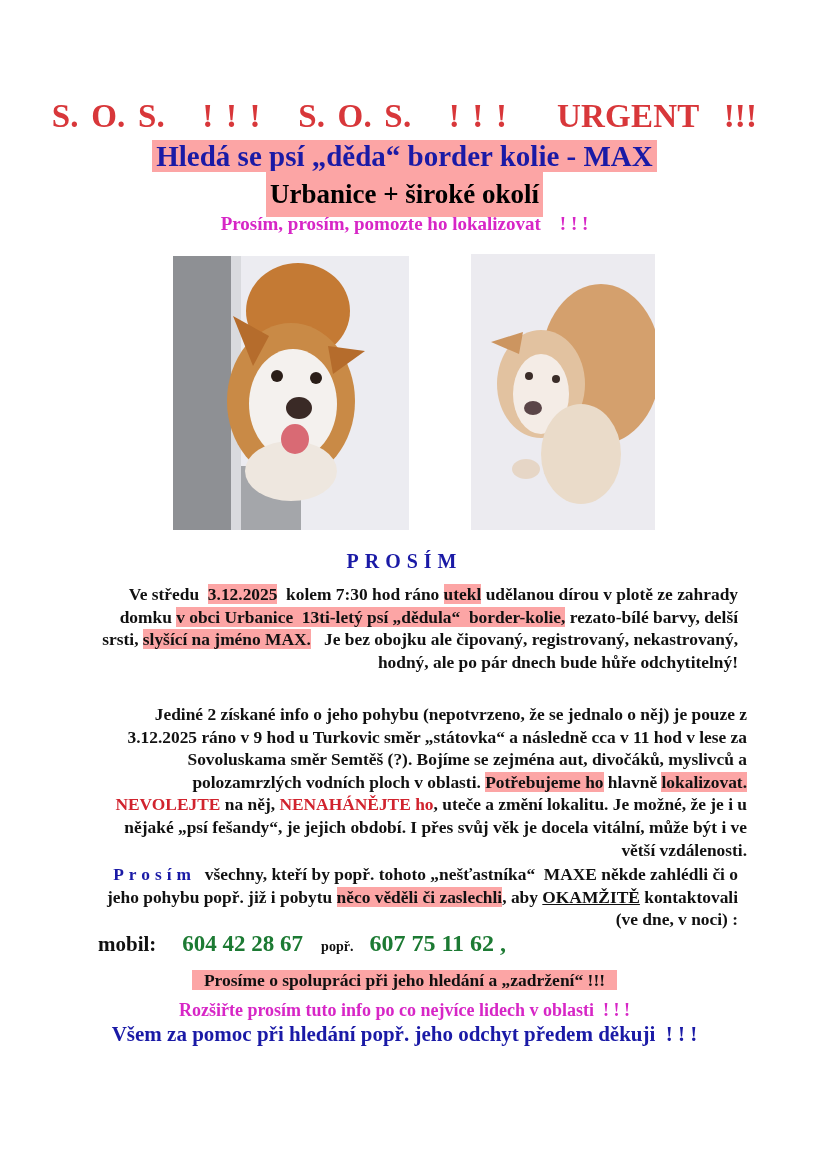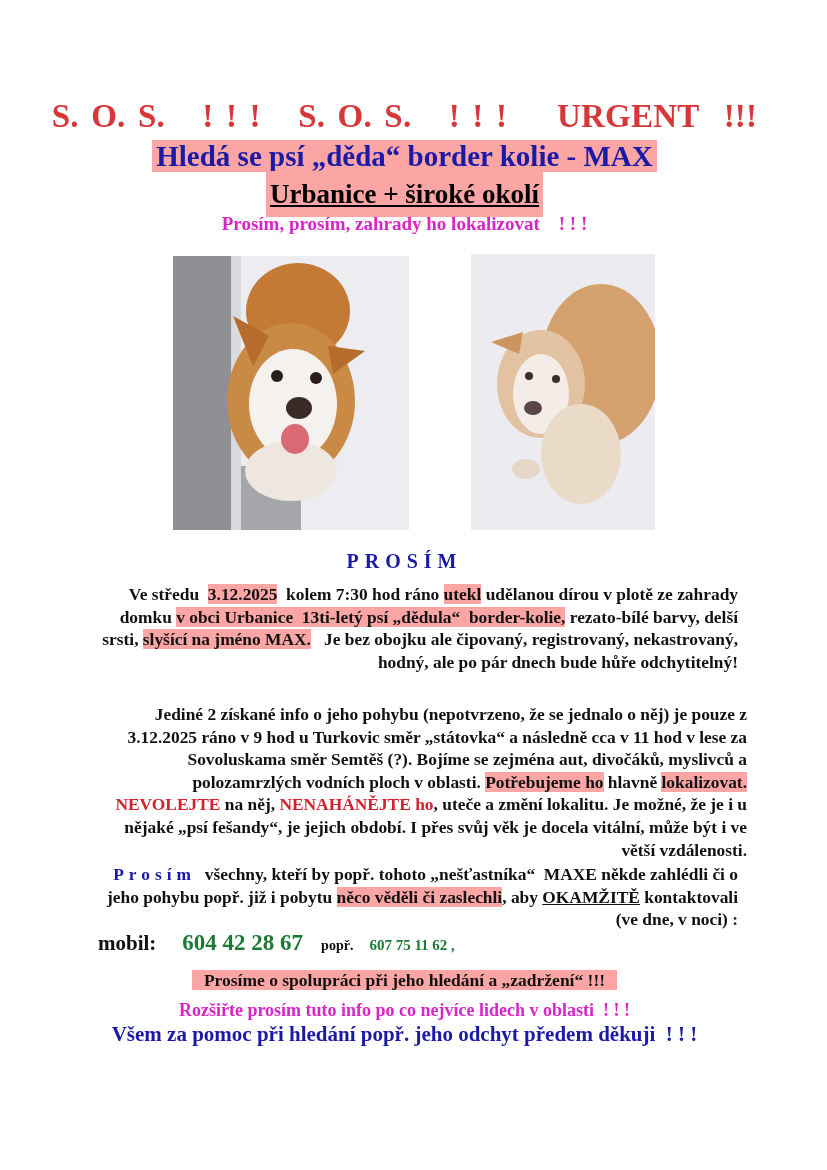--- a/index.html
+++ b/index.html
@@ -8,21 +8,21 @@
     font-family: "Liberation Serif", "DejaVu Serif", serif;
     color: #111;
   }
   .hl { background: #fca5a5; }
   .line-center { position: absolute; left: 0; width: 809px; text-align: center; white-space: nowrap; font-weight: bold; }
 
   .sos { top: 98px; font-size: 33px; color: #d8373a; letter-spacing: 0.2px; word-spacing: 4px; }
   .title { top: 140px; font-size: 29px; color: #1a1aa6; }
   .title span { padding: 0 4px; }
   .subtitle { top: 179px; font-size: 27px; color: #000; }
-  .subtitle span { padding: 8px 4px; text-decoration: underline; }
+  .subtitle span { padding: 8px 4px; }
   .plea { top: 213px; font-size: 19px; color: #d726c6; }
 
   .photo { position: absolute; overflow: hidden; }
   .photo1 { left: 173px; top: 256px; width: 236px; height: 274px; background: #e9e9ee; }
   .photo2 { left: 471px; top: 254px; width: 184px; height: 276px; background: #ecebf0; }
 
   .prosim-heading { top: 550px; font-size: 20px; color: #1a1aa6; letter-spacing: 6px; }
 
   .body-text {
     position: absolute; left: 98px; width: 640px;
@@ -32,34 +32,34 @@
   .p2 { top: 703px; margin-left: 9px; }
   .p3 { top: 863px; }
   .red { color: #d1232e; }
   .blue-spaced { color: #1a1aa6; letter-spacing: 5px; }
   .u { text-decoration: underline; }
 
   .mobile-line { position: absolute; left: 98px; top: 930px; font-weight: bold; white-space: nowrap; }
   .mobile-line .lab { font-size: 21px; color: #111; }
   .mobile-line .num { font-size: 23px; color: #1c7a33; margin-left: 22px; margin-top: 36px; }
   .mobile-line .alt { font-size: 14px; color: #111; margin-left: 14px; }
-  .mobile-line .num2 { font-size: 15px; color: #1c7a33; margin-left: 12px; }
+  .mobile-line .num2 { font-size: 24px; color: #1c7a33; margin-left: 12px; }
 
   .coop { top: 970px; font-size: 17.5px; color: #111; }
   .coop span { padding: 0 12px; font-family: Liberation Serif, serif; }
   .share { top: 1000px; font-size: 18px; color: #d726c6; }
   .thanks { top: 1022px; font-size: 21px; color: #1a1aa6; }
 </style>
 </head>
 <body>
 
 <div class="line-center sos" style="white-space:pre;">S. O. S.   ! ! !   S. O. S.   ! ! !    URGENT  !!!</div>
 <div class="line-center title"><span class="hl">Hledá se psí „děda“ border kolie - MAX</span></div>
 <div class="line-center subtitle"><span class="hl">Urbanice + široké okolí</span></div>
-<div class="line-center plea" style="white-space:pre;">Prosím, prosím, zahrady ho lokalizovat    ! ! !</div>
+<div class="line-center plea" style="white-space:pre;">Prosím, prosím, pomozte ho lokalizovat    ! ! !</div>
 
 <div class="photo photo1">
   <svg width="236" height="274" viewBox="0 0 236 274">
     <rect width="236" height="274" fill="#ececf1"></rect>
     <rect x="0" y="0" width="62" height="274" fill="#8e9094"></rect>
     <rect x="58" y="0" width="10" height="274" fill="#d9dade"></rect>
     <rect x="68" y="210" width="60" height="64" fill="#a4a6aa"></rect>
     <ellipse cx="125" cy="55" rx="52" ry="48" fill="#c47a34"></ellipse>
     <ellipse cx="118" cy="145" rx="64" ry="78" fill="#c98a46"></ellipse>
     <path d="M60 60 L96 80 L80 110 Z" fill="#b56c2c"></path>

